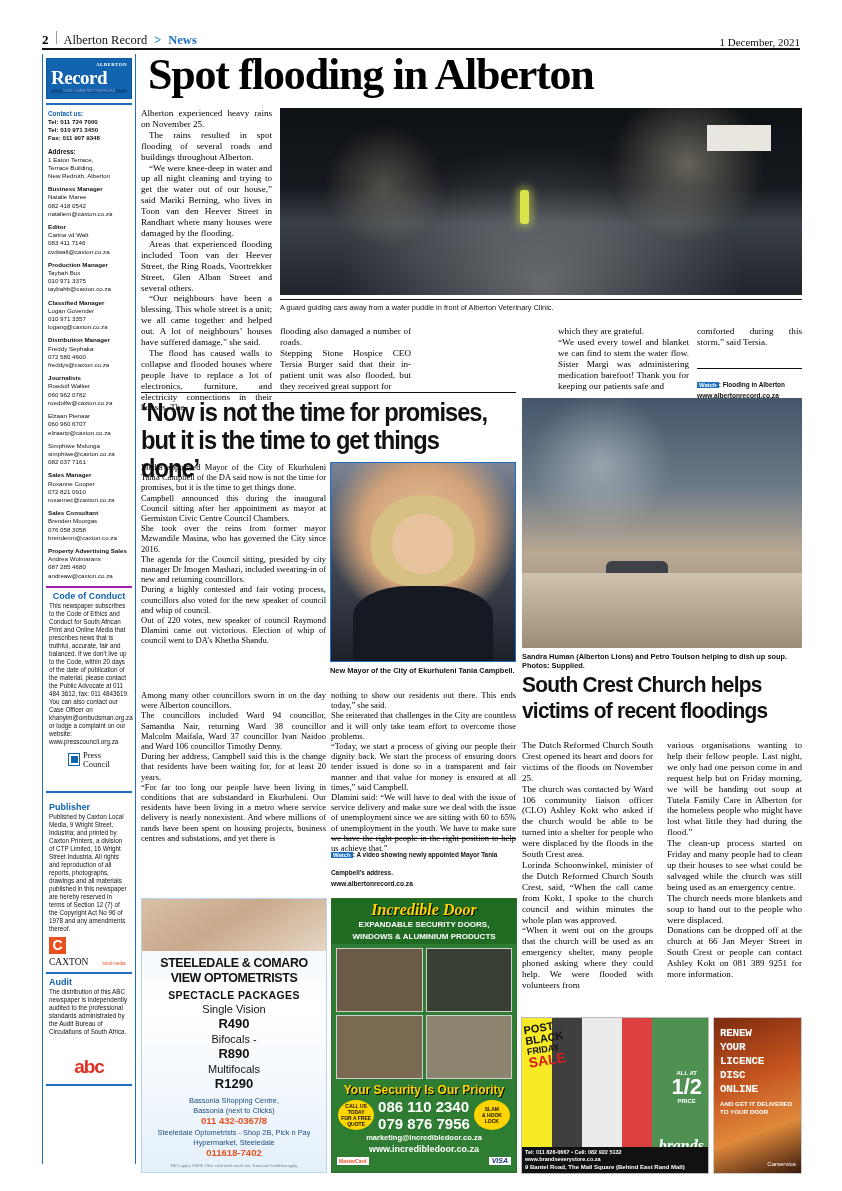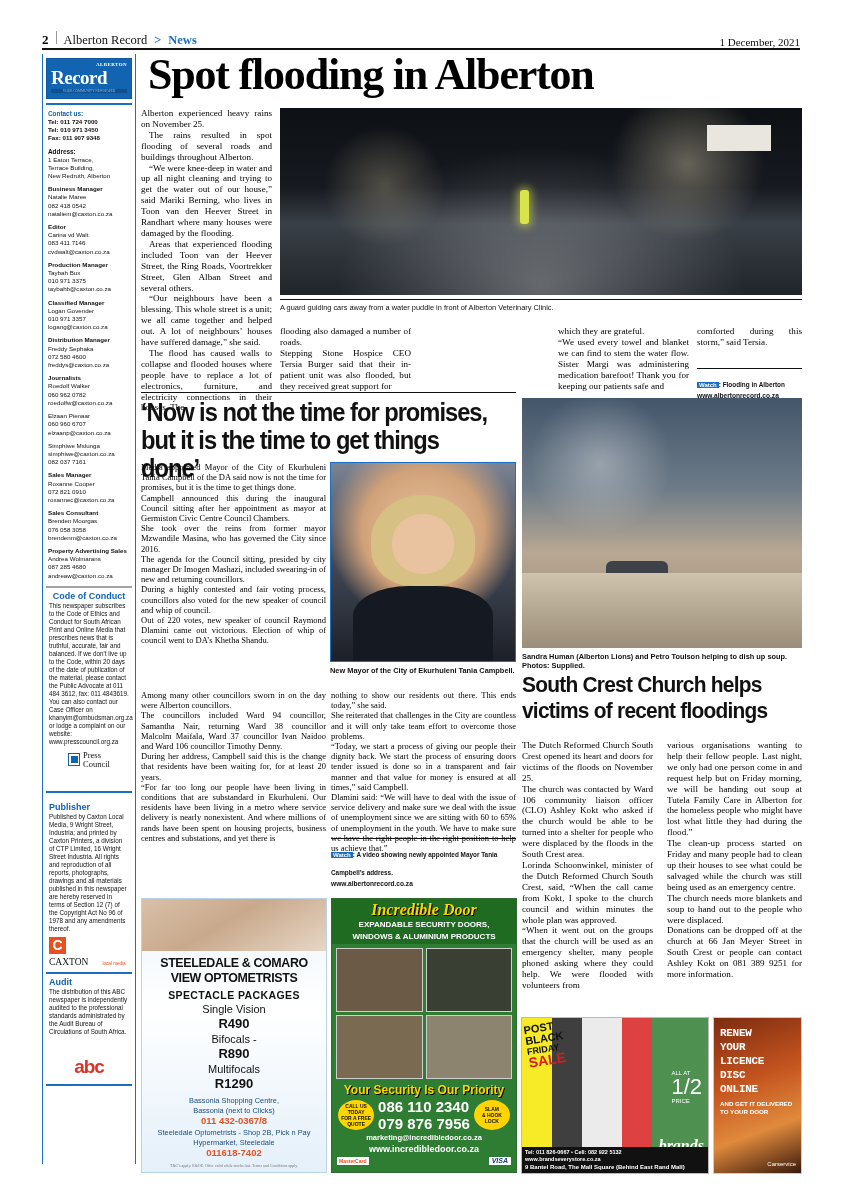--- a/index.html
+++ b/index.html
@@ -44,21 +44,21 @@
   .blue-rule { height: 2px; background: #1b6ec2; margin: 3px 3px 4px 3px; }
 
   .sb-pad { padding: 0 5px; }
   .sb-head { color: #1263b0; font-family: "Liberation Sans", sans-serif;
     font-weight: bold; font-size: 6.4px; line-height: 8px; margin-top: 5px;}
   .sb-line { font-family: "Liberation Sans", sans-serif; font-size: 6.2px;
     line-height: 8.2px; color: #111; }
   .sb-bold { font-weight: bold; }
   .sb-gap { height: 5px; }
 
-  .code-box { margin: 6px 3px 0 3px; border-top: 2px solid #a3a3a3; padding-top: 3px; }
+  .code-box { margin: 6px 3px 0 3px; border-top: 2px solid #a21caf; padding-top: 3px; }
   .code-title { color:#1263b0; font-family:"Liberation Sans",sans-serif; font-weight:bold;
     font-size:9px; line-height:11px; text-align:center; }
   .code-body { font-family:"Liberation Sans",sans-serif; font-size:6.3px; line-height:8px;
     color:#111; padding: 0 3px; text-align:left; }
   .press-council { display:flex; align-items:center; gap:3px; justify-content:center; margin-top:5px;}
   .pc-mark { width:12px; height:13px; border:1.4px solid #1263b0; position:relative;}
   .pc-mark:after{content:"";position:absolute;left:1.5px;top:1.5px;width:7px;height:7px;background:#1263b0;}
   .pc-txt { font-family:"Liberation Serif",serif; font-size:8.5px; line-height:9px; color:#111;}
 
   .pub-box { margin: 22px 3px 0 3px; border-top: 2px solid #1b6ec2; padding-top: 9px; }
@@ -533,21 +533,21 @@
   </div>
 
   <div class="ad ad-brands">
     <div class="brands-canvas" style="background:linear-gradient(90deg,#f5e600 0%,#f5e600 16%,#1d1d1d 16%,#1d1d1d 32%,#e7e7e7 32%,#e7e7e7 54%,#d81f1f 54%,#d81f1f 70%,#2f7d32 70%,#2f7d32 100%);opacity:.85;"></div>
     <div style="position:absolute;left:4px;top:4px;transform:rotate(-9deg);font-family:'Liberation Sans',sans-serif;font-weight:bold;line-height:11px;">
       <div style="font-size:11px;color:#111;">POST</div>
       <div style="font-size:11px;color:#111;">BLACK</div>
       <div style="font-size:9px;color:#111;">FRIDAY</div>
       <div style="font-size:14px;color:#d81f1f;">SALE</div>
     </div>
-    <div style="position:absolute;right:6px;top:52px;font-family:'Liberation Sans',sans-serif;font-weight:normal;color:#fff;">
+    <div style="position:absolute;right:6px;top:52px;text-align:center;font-family:'Liberation Sans',sans-serif;font-weight:bold;color:#fff;">
       <div style="font-size:6px;">ALL AT</div>
       <div style="font-size:22px;line-height:22px;">1/2</div>
       <div style="font-size:6px;">PRICE</div>
     </div>
     <div class="brands-logo">brands</div>
     <div class="brands-foot">
       <div>Tel: 011 826-0667 • Cell: 082 922 5132</div>
       <div>www.brandseverystore.co.za</div>
       <div style="font-size:6px;">9 Bantel Road, The Mall Square (Behind East Rand Mall)</div>
     </div>

